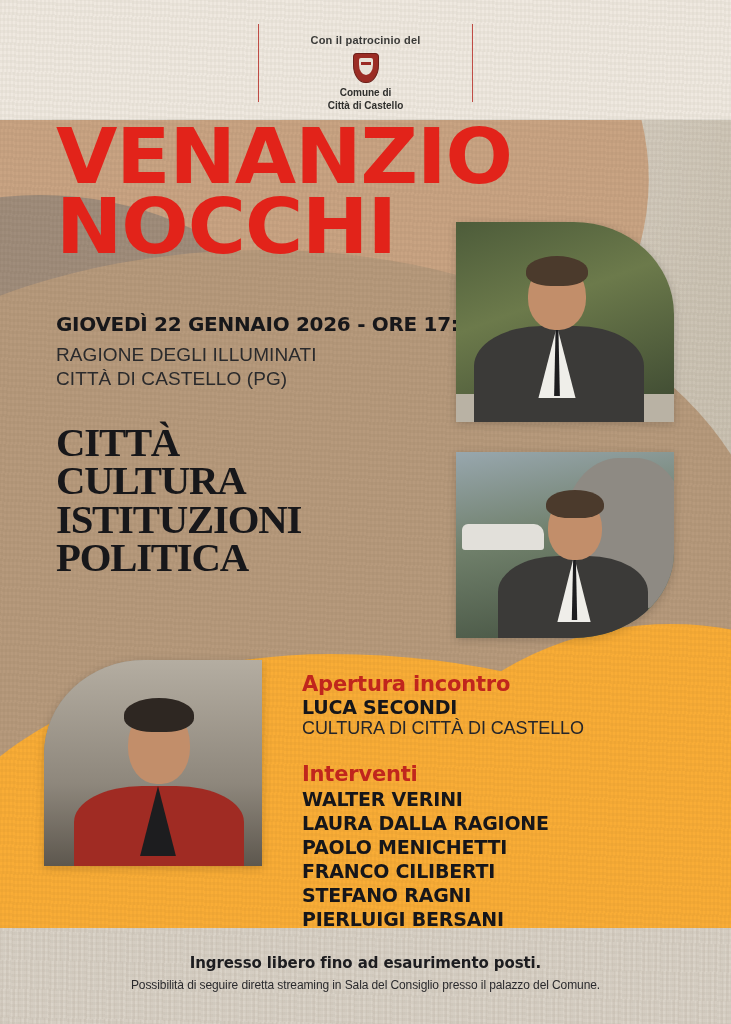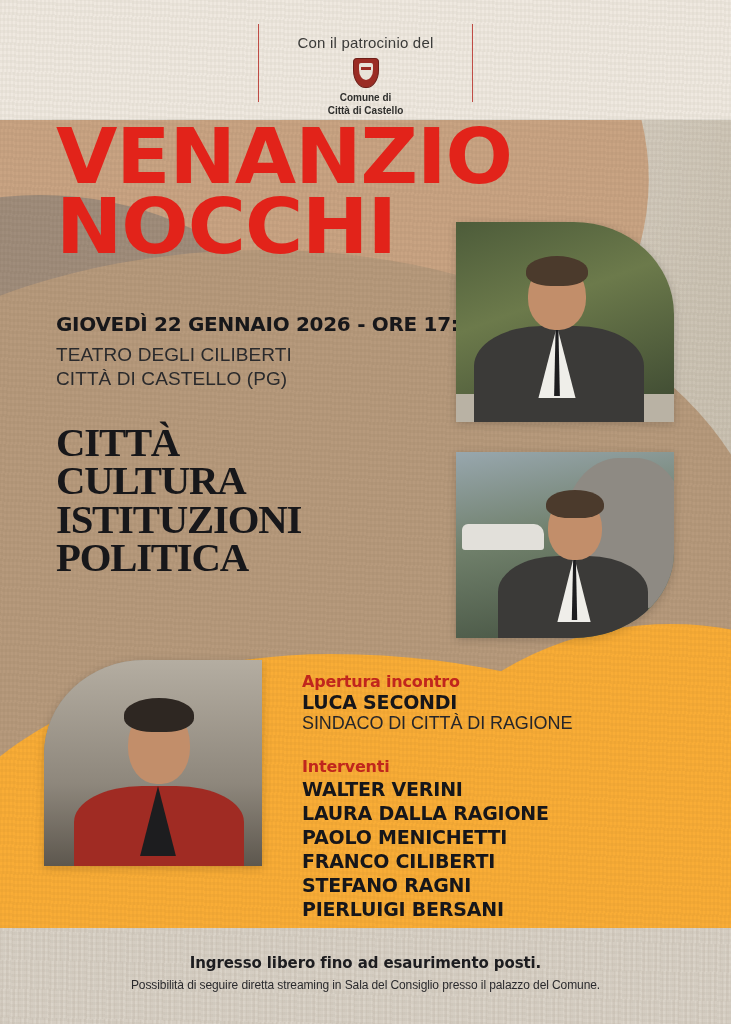--- a/index.html
+++ b/index.html
@@ -92,21 +92,21 @@
     background: repeating-linear-gradient(90deg, rgba(130,115,95,.05) 0 3px, rgba(255,255,255,.02) 3px 6px);
   }
 
   
   .patron {
     position: absolute; left: 0; top: 34px; width: 731px;
     text-align: center;
     z-index: 6;
   }
   .patron-line {
-    font-size: 15px; letter-spacing: .2px; color: #3a3a38; font-weight: 400;
+    font-size: 11px; letter-spacing: .2px; color: #3a3a38; font-weight: 700;
   }
   .crest {
     margin: 7px auto 4px;
     width: 26px; height: 30px;
     position: relative;
   }
   .crest-shield {
     position: absolute; inset: 0;
     background: #9b2c24;
     border-radius: 4px 4px 48% 48% / 4px 4px 60% 60%;
@@ -229,21 +229,21 @@
     position:absolute; inset:0;
     background: linear-gradient(180deg,#b4ada1 0%, #8e877c 60%, #5d574e 100%);
   }
 
   
   .speakers {
     position: absolute; left: 302px; top: 672px; z-index: 9; width: 390px;
   }
   .sp-head {
     font-family: "DejaVu Sans", sans-serif;
-    font-weight: 700; font-size: 16px; color: #c0261d; letter-spacing: -.2px;
+    font-weight: 700; font-size: 21px; color: #c0261d; letter-spacing: -.2px;
   }
   .sp-name {
     font-family: "DejaVu Sans", sans-serif;
     font-weight: 700; font-size: 19px; color: #16161a; line-height: 1.16; letter-spacing: -.2px;
   }
   .sp-role {
     font-size: 18px; color: #26262a; line-height: 1.2; letter-spacing: -.1px;
   }
   .sp-gap { height: 22px; }
   .sp-list .sp-name { margin-top: 2px; }
@@ -291,21 +291,21 @@
   </div>
 
   <div class="title-block">
     <div class="title-1">VENANZIO</div>
     <div class="title-2">NOCCHI</div>
   </div>
 
   <div class="when">
     <div class="when-date">GIOVEDÌ 22 GENNAIO 2026 - ORE 17:30</div>
     <div class="when-venue">
-      <div>TEATRO DEGLI CILIBERTI</div>
+      <div>RAGIONE DEGLI ILLUMINATI</div>
       <div>CITTÀ DI CASTELLO (PG)</div>
     </div>
   </div>
 
   <div class="headline">
     <div>CITTÀ</div>
     <div>CULTURA</div>
     <div>ISTITUZIONI</div>
     <div>POLITICA</div>
   </div>
@@ -333,21 +333,21 @@
     <div class="wall"></div>
     <div class="fig-body" style="left:30px; top:126px; width:170px; height:90px; background:#a02b23;"></div>
     <div class="fig-shirt" style="left:86px; top:126px; width:56px; height:70px; background:#1d1d1f;"></div>
     <div class="fig-head" style="left:84px; top:46px; width:62px; height:78px;"></div>
     <div class="fig-hair" style="left:80px; top:38px; width:70px; height:34px; background:#2e2722;"></div>
   </div>
 
   <div class="speakers">
     <div class="sp-head">Apertura incontro</div>
     <div class="sp-name">LUCA SECONDI</div>
-    <div class="sp-role">SINDACO DI CITTÀ DI RAGIONE</div>
+    <div class="sp-role">CULTURA DI CITTÀ DI CASTELLO</div>
 
     <div class="sp-gap"></div>
 
     <div class="sp-head">Interventi</div>
     <div class="sp-list">
       <div class="sp-name">WALTER VERINI</div>
       <div class="sp-name">LAURA DALLA RAGIONE</div>
       <div class="sp-name">PAOLO MENICHETTI</div>
       <div class="sp-name">FRANCO CILIBERTI</div>
       <div class="sp-name">STEFANO RAGNI</div>

